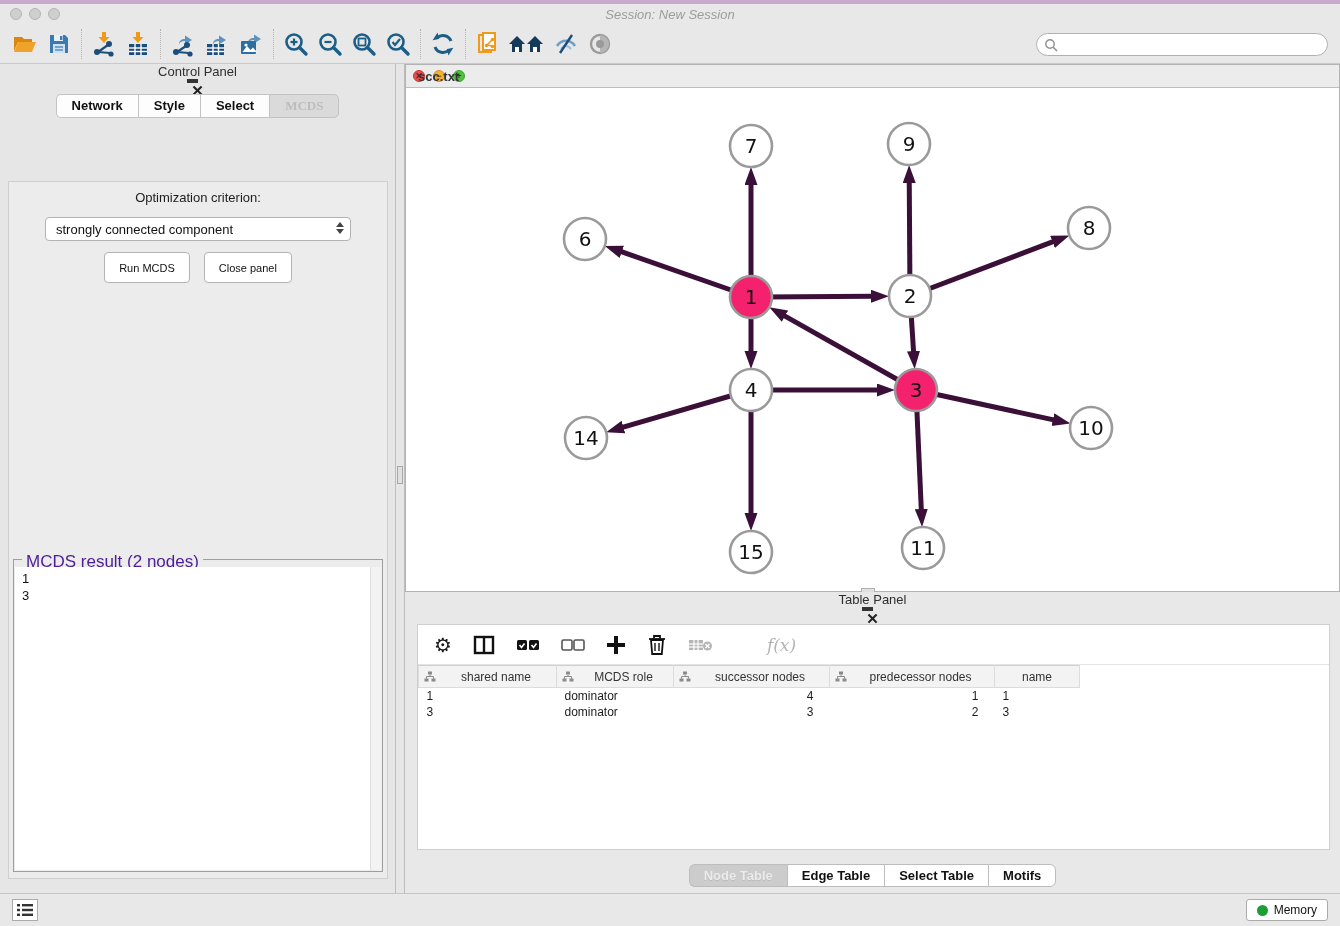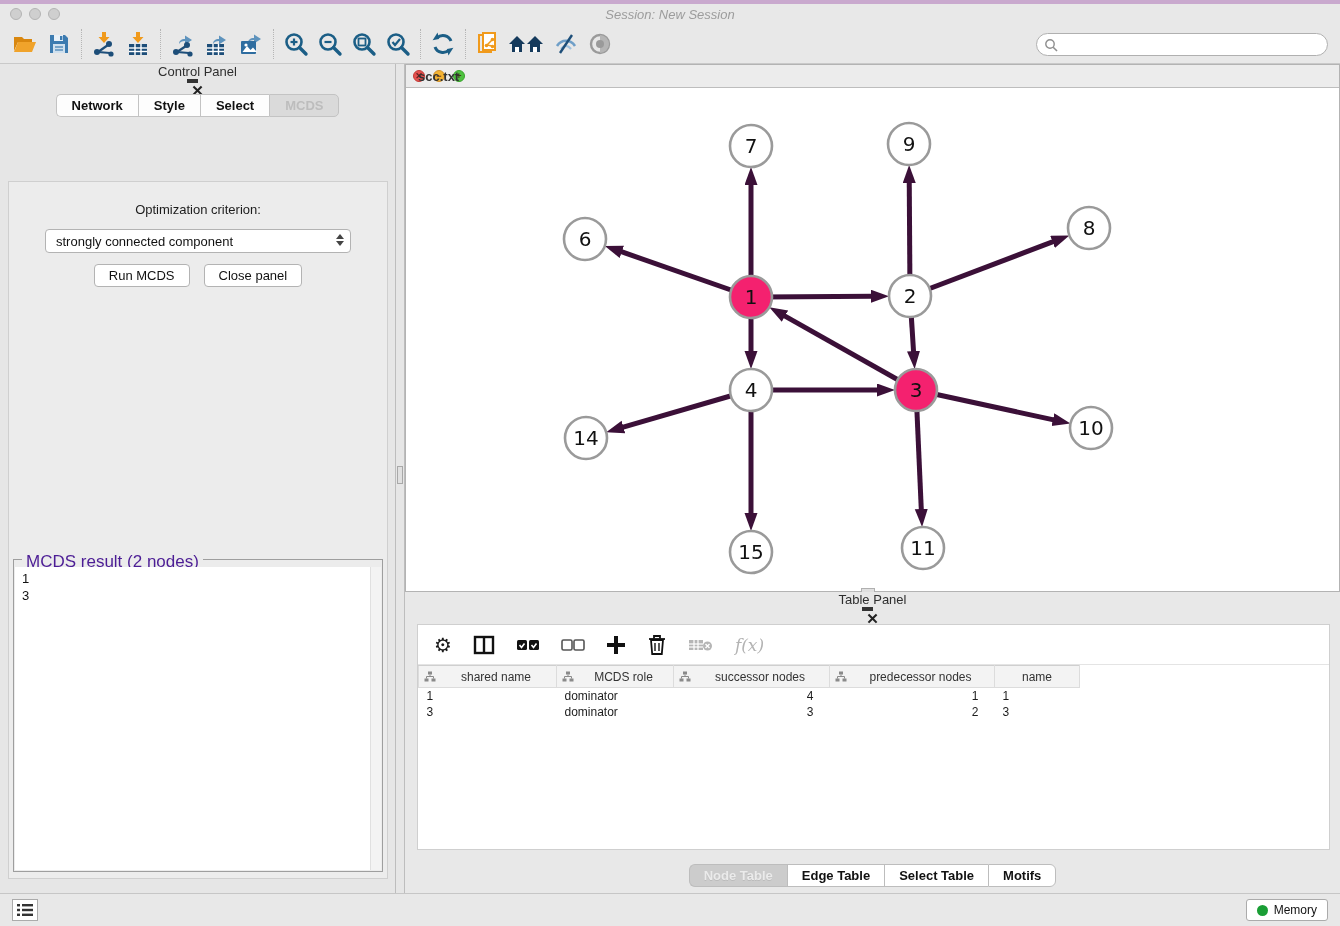--- a/index.html
+++ b/index.html
@@ -27,31 +27,31 @@
 
   .panel-header { display:flex; align-items:center; height:30px; padding:0 12px; font-size:13px; color:#2e2e2e;flex-direction:column; }
   .panel-header .hspace { flex:1; }
   .float-icon { width:11px; height:11px; border:2px solid #333; margin-right:10px; }
   .close-icon { font-size:15px; font-weight:bold; color:#222; line-height:1; }
 
   .cp-tabs { display:flex; justify-content:center; position:relative; z-index:2; }
   .cp-tab { padding:3px 15px; font-size:13px; font-weight:600; background:#fdfdfd; border:1px solid #c3c3c3; border-right:none; color:#111; }
   .cp-tab:first-child { border-radius:5px 0 0 5px; }
   .cp-tab:last-child { border-radius:0 5px 5px 0; border-right:1px solid #c3c3c3; }
-  .cp-tab.selected { background:#dadada; color:#bdbdbd; }
+  .cp-tab.selected { background:#dadada; color:#bdbdbd;font-family:Liberation Serif, serif; }
 
   .cp-body { position:absolute; left:8px; right:7px; top:117px; bottom:14px; background:#ececec; border:1px solid #cfcfcf; }
-  .opt-label { text-align:center; margin-top:20px; font-size:13px; color:#1c1c1c; }
+  .opt-label { text-align:center; margin-top:8px; font-size:13px; color:#1c1c1c; }
   .dropdown { position:relative; margin:12px 36px 0 36px; height:24px; background:#fff; border:1px solid #b3b3b3; border-radius:4px; display:flex; align-items:center; padding-left:10px; font-size:13px; color:#111; }
   .dd-stepper { position:absolute; right:6px; top:4px; display:flex; flex-direction:column; gap:2px; }
   .dd-stepper i { width:0; height:0; border-left:4px solid transparent; border-right:4px solid transparent; }
   .dd-up { border-bottom:5px solid #444; }
   .dd-down { border-top:5px solid #444; }
   .cp-buttons { display:flex; justify-content:center; gap:14px; margin-top:11px; }
-  .cp-buttons button { font-family:inherit; font-size:13px; color:#111; background:#fff; border:1px solid #b3b3b3; border-radius:4px; height:23px; padding:0 14px; }
+  .cp-buttons button { font-family:inherit; font-size:11px; color:#111; background:#fff; border:1px solid #b3b3b3; border-radius:4px; height:31px; padding:0 14px; }
 
   .result-group { position:absolute; left:4px; right:4px; top:377px; bottom:6px; border:1px solid #9e9e9e; }
   .result-title { position:absolute; left:8px; top:-8px; background:#ececec; padding:0 4px; font-size:17px; color:#4c1d95; }
   .result-text { position:absolute; left:1px; right:1px; top:7px; bottom:1px; background:#fff; font-size:13px; color:#111; padding:4px 0 0 7px; white-space:pre-line; line-height:1.3; }
   .result-scroll { position:absolute; right:1px; top:7px; bottom:1px; width:11px; background:#f3f3f3; border-left:1px solid #e0e0e0; }
 
   
   .net-window { position:absolute; left:405px; top:64px; width:935px; height:528px; background:#fff; border:1px solid #b3b3b3; }
   .net-titlebar { height:23px; background:#ececec; border-bottom:1px solid #bdbdbd; position:relative; }
   .net-title { position:absolute; left:12px; right:0; top:4px; text-align:left; font-size:13px; color:#333;font-weight:bold; }
@@ -61,21 +61,21 @@
   .tl-min { background:#f3b231; border:1px solid #d1912a; }
   .tl-max { background:#4ec13f; border:1px solid #38a32c; }
   .net-canvas { width:933px; height:503px; }
   .bottom-grip { position:absolute; left:455px; bottom:-3px; width:14px; height:6px; background:#e0e0e0; border:1px solid #b0b0b0; }
 
   
   .table-panel { position:absolute; left:405px; top:592px; width:935px; height:301px; background:#e8e8e8; }
   .tp-content { position:absolute; left:12px; right:10px; top:32px; height:226px; background:#fff; border:1px solid #cfcfcf; }
   .tp-toolbar { display:flex; align-items:center; gap:21px; height:40px; padding-left:16px; border-bottom:1px solid #e4e4e4; }
   .tp-toolbar .ticon { display:flex; align-items:center; justify-content:center; }
-  .fx-label { font-family:"DejaVu Serif", serif; font-style:italic; font-size:17px; color:#b3b3b3; }
+  .fx-label { font-family:"DejaVu Serif", serif; font-style:italic; font-size:17px; color:#b3b3b3;margin-left:32px; }
   .gear-glyph { font-family:"DejaVu Sans", sans-serif; font-size:20px; color:#1a1a1a; line-height:1; }
 
   table.node-table { border-collapse:collapse; font-size:12px; color:#1d1d1d; }
   .node-table th { height:22px; background:#f3f3f3; border:1px solid #dcdcdc; border-top:1px solid #cfcfcf; font-weight:normal; font-size:12px; color:#333;margin-top:40px; }
   .node-table th .th-inner { display:flex; align-items:center; }
   .node-table th .th-label { flex:1; text-align:center; }
   .node-table td { height:16px; padding:0 8px; }
   .td-right { text-align:right; padding-right:16px !important; }
   .c0 { width:138px; } .c1 { width:117px; } .c2 { width:156px; } .c3 { width:165px; } .c4 { width:85px; }
 

